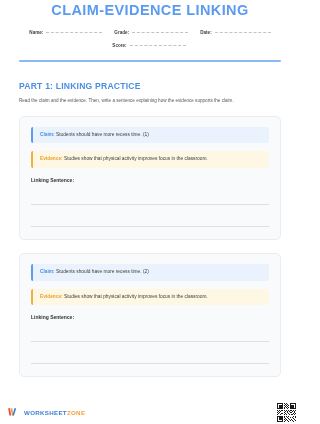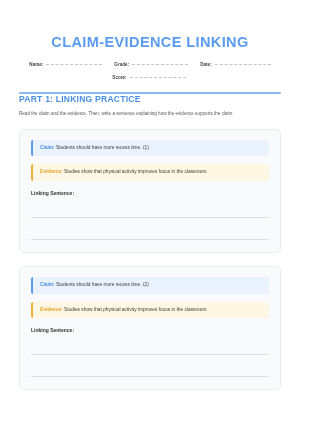--- a/index.html
+++ b/index.html
@@ -23,21 +23,21 @@
     position: relative;
     background: #ffffff;
   }
   
   .title {
     text-align: center;
     color: #5b9bf0;
     font-size: 14.5px;
     font-weight: bold;
     letter-spacing: 0.4px;
-    margin: 35px 0 0 0;
+    margin: 3px 0 0 0;
     line-height: 1.1;
   }
   .meta-row {
     display: flex;
     justify-content: center;
     align-items: baseline;
     margin-top: 11px;
     gap: 0px;
   }
   .meta-field {
@@ -70,20 +70,21 @@
     height: 1.6px;
     background: #89b9f2;
     border-radius: 1px;
   }
   
   .section-title {
     color: #4a90e2;
     font-size: 8.6px;
     font-weight: bold;
     letter-spacing: 0.2px;
+    margin-top: 19px;
   }
   .instructions {
     font-size: 4.6px;
     color: #5a5a5a;
     line-height: 1.55;
     margin-top: 6px;
     max-width: 232px;
   }
   
   .cards {

